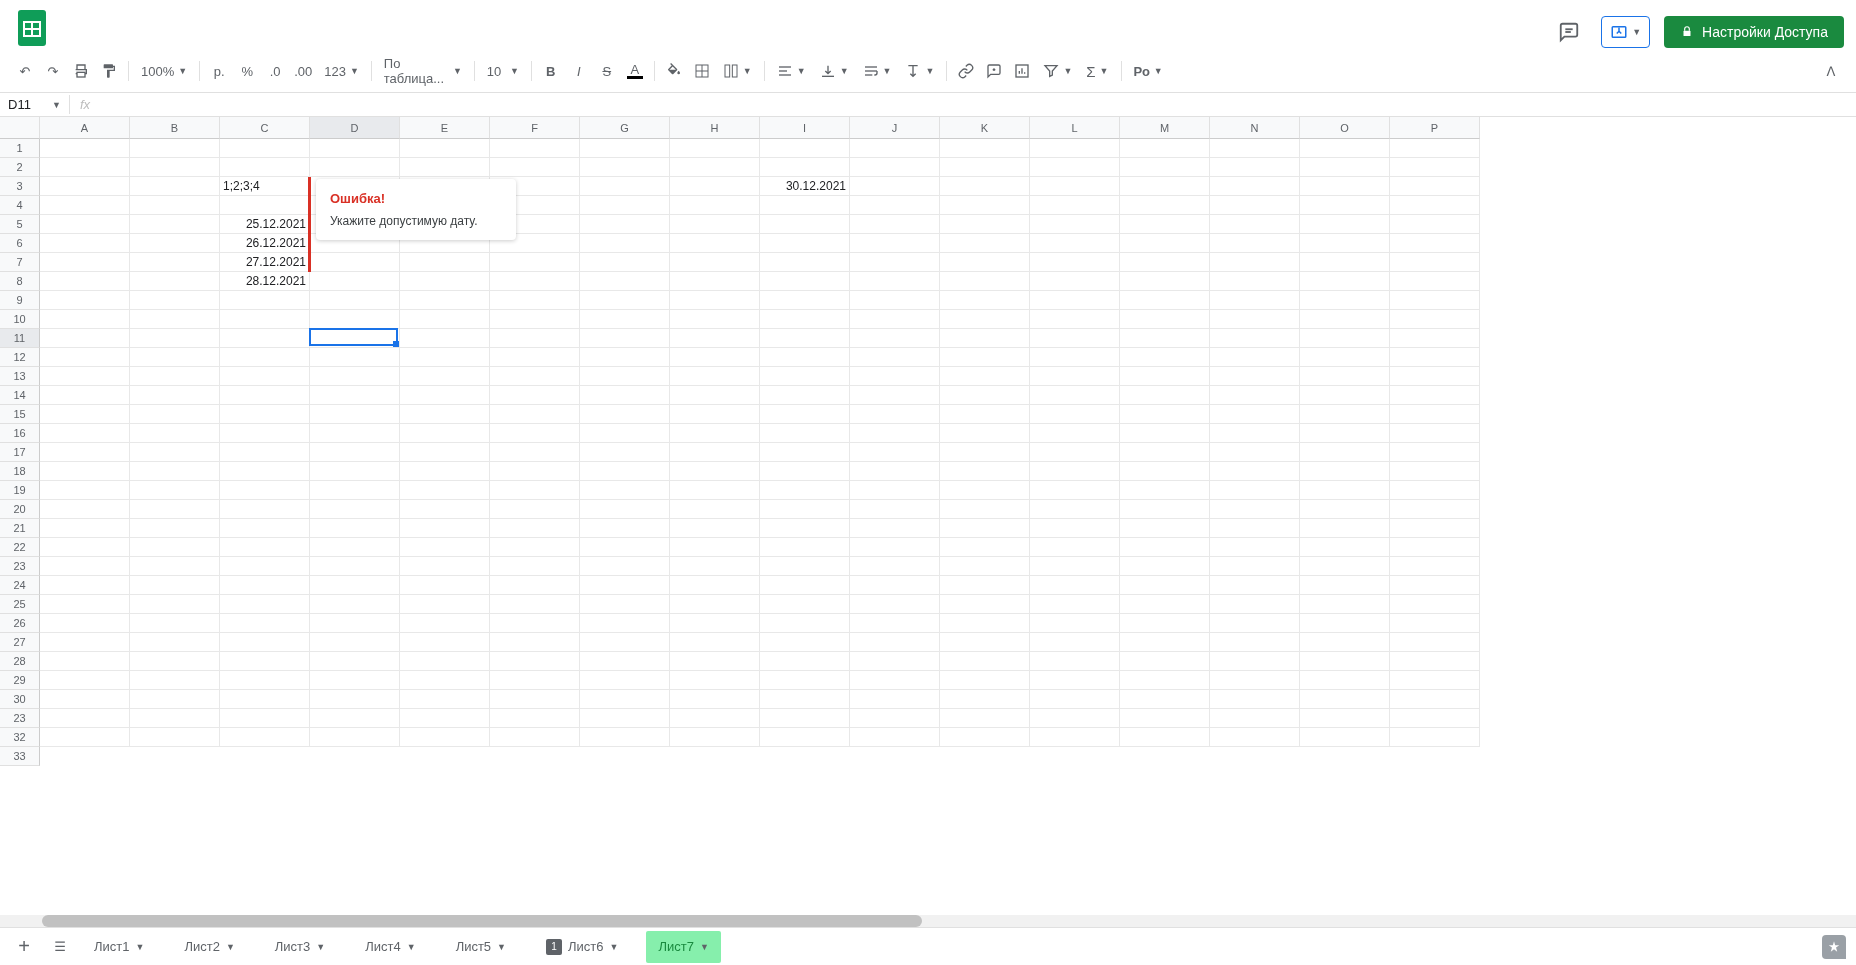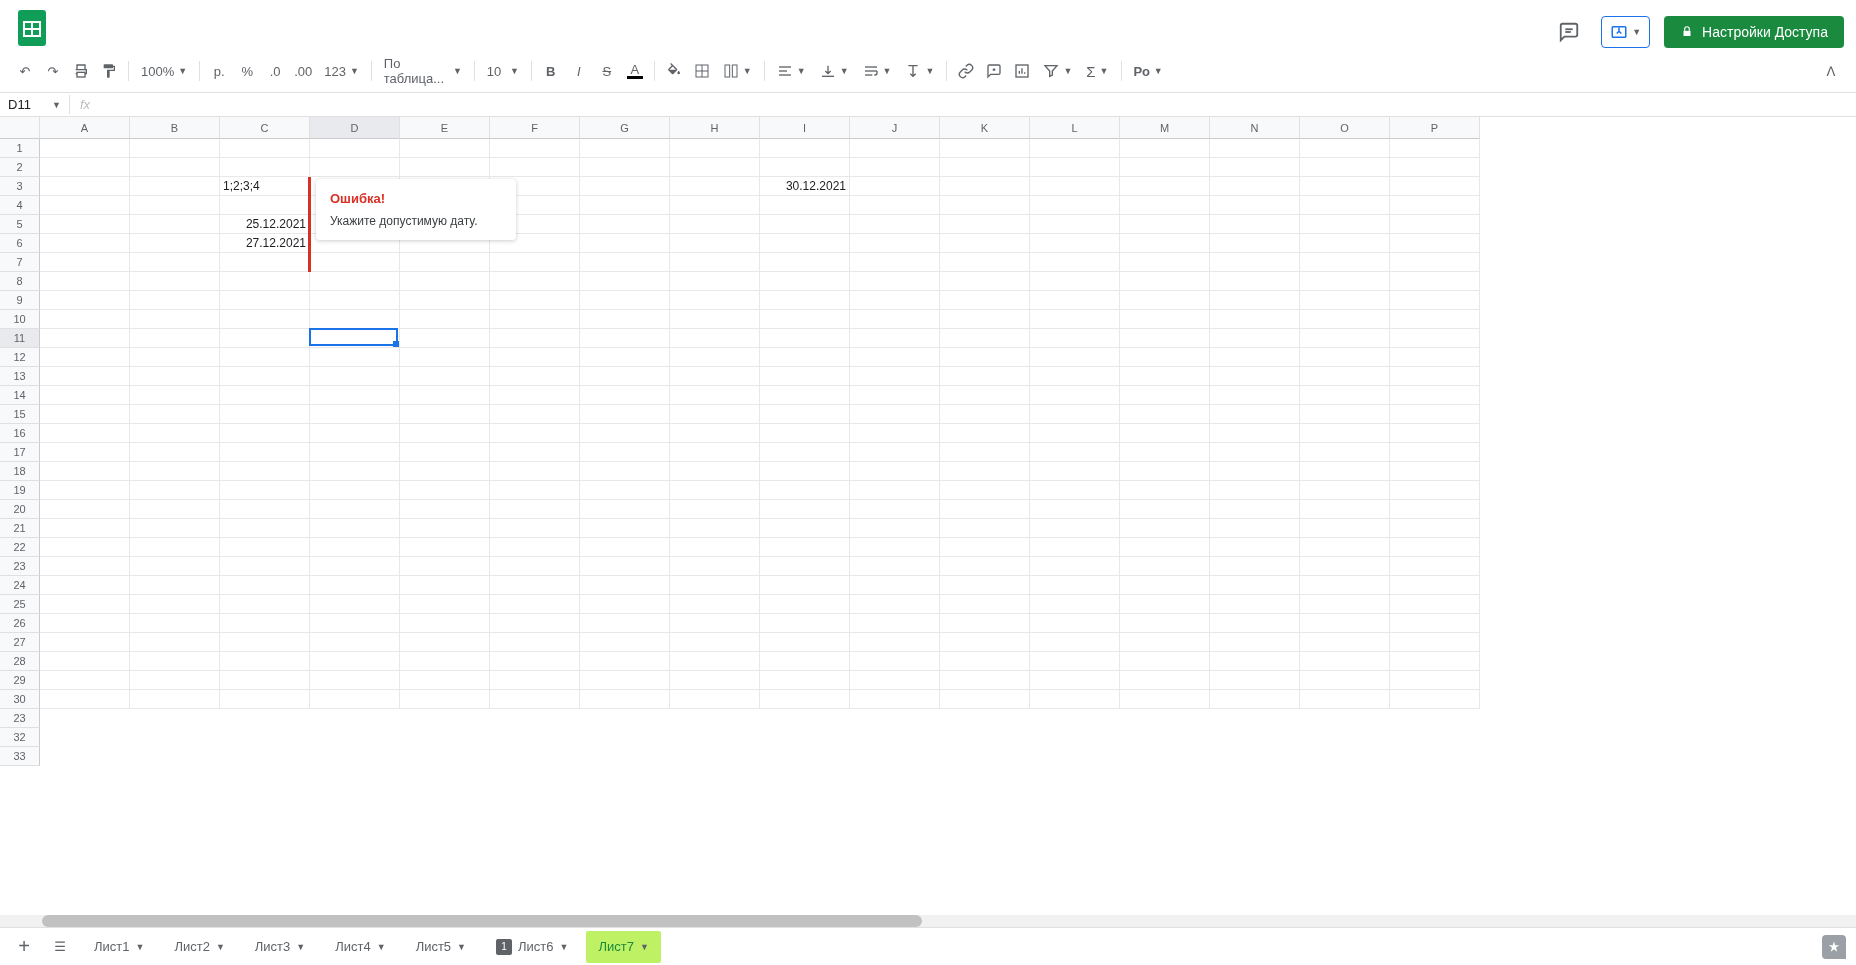--- a/index.html
+++ b/index.html
@@ -46,21 +46,21 @@
 .active-cell { position: absolute; border: 2px solid #1a73e8; pointer-events: none; z-index: 3; }
 .active-cell::after { content: ''; position: absolute; right: -3px; bottom: -3px; width: 6px; height: 6px; background: #1a73e8; }
 .error-marker { position: absolute; width: 3px; background: #d93025; z-index: 2; }
 .error-tooltip { position: absolute; background: #fff; box-shadow: 0 1px 4px rgba(0,0,0,0.2); border-radius: 4px; padding: 12px 14px; z-index: 10; width: 200px; font-size: 13px; }
 .error-title { color: #d93025; font-weight: bold; margin-bottom: 8px; }
 .error-msg { color: #3c4043; font-size: 12px; }
 .col-header.sel { background: #e8eaed; }
 .tabs-bar { display: flex; align-items: center; border-top: 1px solid #e0e0e0; height: 38px; padding: 0 10px; gap: 8px; }
 .tabs-btn { width: 28px; height: 28px; display: flex; align-items: center; justify-content: center; cursor: pointer; color: #5f6368; border-radius: 2px; }
 .tab { display: flex; align-items: center; padding: 8px 12px; font-size: 13px; color: #5f6368; cursor: pointer; border-radius: 2px; gap: 6px; }
-.tab.active { color: #1a8a3f; font-weight: 500; background: #bef264; }
+.tab.active { color: #1a8a3f; font-weight: 500; background: #86efac; }
 .tab-badge { width: 16px; height: 16px; background: #5f6368; color: #fff; font-size: 10px; border-radius: 2px; display: flex; align-items: center; justify-content: center; }
 .explore-btn { margin-left: auto; width: 24px; height: 24px; background: #9aa0a6; border-radius: 4px 4px 0 4px; display: flex; align-items: center; justify-content: center; cursor: pointer; }
 .hscroll { height: 12px; background: #f1f1f1; position: relative; }
 .hscroll-thumb { position: absolute; height: 12px; background: #c1c1c1; border-radius: 6px; left: 42px; width: 880px; }
 </style>
 </head>
 <body>
 
 <div class="app">
   <div class="header">
@@ -395,21 +395,57 @@
               <div class="cell" style="width: 90px;"></div>
               <div class="cell" style="width: 90px;"></div>
               <div class="cell" style="width: 90px;"></div>
               <div class="cell" style="width: 90px;"></div>
               <div class="cell" style="width: 90px;"></div>
               <div class="cell" style="width: 90px;"></div>
             </div>
             <div class="row">
               <div class="cell" style="width: 90px;"></div>
               <div class="cell" style="width: 90px;"></div>
+              <div class="cell right" style="width: 90px;">26.12.2021</div>
+              <div class="cell" style="width: 90px;"></div>
+              <div class="cell" style="width: 90px;"></div>
+              <div class="cell" style="width: 90px;"></div>
+              <div class="cell" style="width: 90px;"></div>
+              <div class="cell" style="width: 90px;"></div>
+              <div class="cell" style="width: 90px;"></div>
+              <div class="cell" style="width: 90px;"></div>
+              <div class="cell" style="width: 90px;"></div>
+              <div class="cell" style="width: 90px;"></div>
+              <div class="cell" style="width: 90px;"></div>
+              <div class="cell" style="width: 90px;"></div>
+              <div class="cell" style="width: 90px;"></div>
+              <div class="cell" style="width: 90px;"></div>
+            </div>
+            <div class="row">
+              <div class="cell" style="width: 90px;"></div>
+              <div class="cell" style="width: 90px;"></div>
               <div class="cell right" style="width: 90px;">27.12.2021</div>
+              <div class="cell" style="width: 90px;"></div>
+              <div class="cell" style="width: 90px;"></div>
+              <div class="cell" style="width: 90px;"></div>
+              <div class="cell" style="width: 90px;"></div>
+              <div class="cell" style="width: 90px;"></div>
+              <div class="cell" style="width: 90px;"></div>
+              <div class="cell" style="width: 90px;"></div>
+              <div class="cell" style="width: 90px;"></div>
+              <div class="cell" style="width: 90px;"></div>
+              <div class="cell" style="width: 90px;"></div>
+              <div class="cell" style="width: 90px;"></div>
+              <div class="cell" style="width: 90px;"></div>
+              <div class="cell" style="width: 90px;"></div>
+            </div>
+            <div class="row">
+              <div class="cell" style="width: 90px;"></div>
+              <div class="cell" style="width: 90px;"></div>
+              <div class="cell right" style="width: 90px;">28.12.2021</div>
               <div class="cell" style="width: 90px;"></div>
               <div class="cell" style="width: 90px;"></div>
               <div class="cell" style="width: 90px;"></div>
               <div class="cell" style="width: 90px;"></div>
               <div class="cell" style="width: 90px;"></div>
               <div class="cell" style="width: 90px;"></div>
               <div class="cell" style="width: 90px;"></div>
               <div class="cell" style="width: 90px;"></div>
               <div class="cell" style="width: 90px;"></div>
               <div class="cell" style="width: 90px;"></div>
@@ -860,21 +896,21 @@
     </div>
   </div>
 
   <div class="hscroll">
       <div class="hscroll-thumb"></div>
     </div>
 
   <div class="tabs-bar">
     <div class="tabs-btn" style="font-size:20px">+</div>
     <div class="tabs-btn">☰</div>
-    <div id="tabs-container" style="display:flex;gap:6px">
+    <div id="tabs-container" style="display:flex;gap:16px">
         <div class="tab">
           <span>Лист1</span>
           <span class="dropdown-arrow">▼</span>
         </div>
         <div class="tab">
           <span>Лист2</span>
           <span class="dropdown-arrow">▼</span>
         </div>
         <div class="tab">
           <span>Лист3</span>

